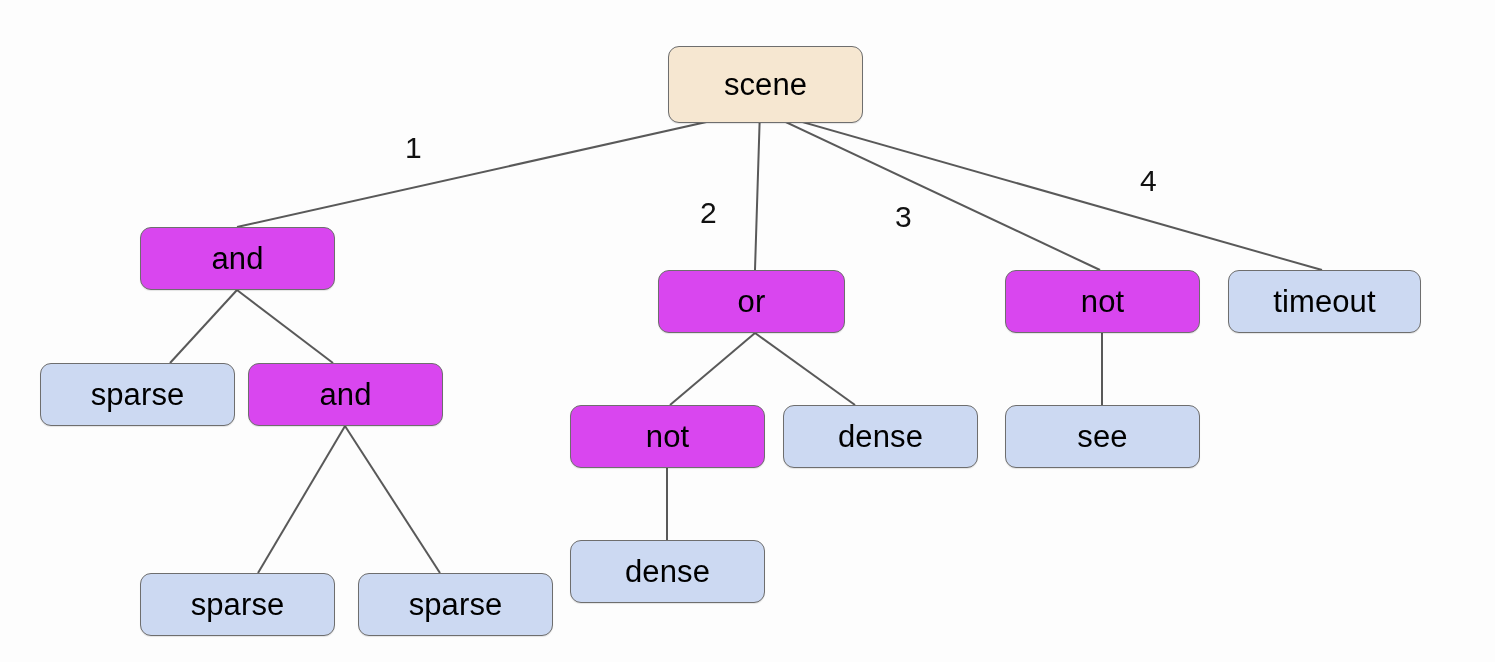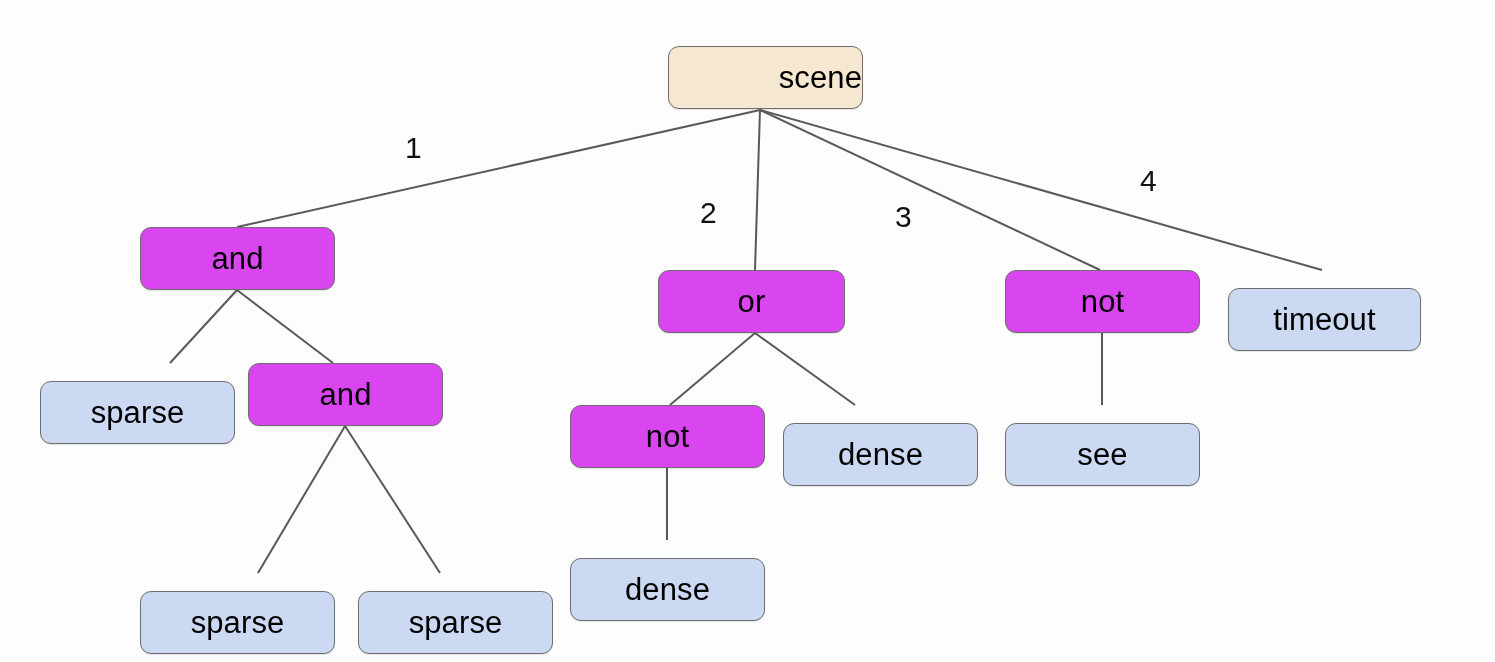--- a/index.html
+++ b/index.html
@@ -35,21 +35,21 @@
     color: #000000;
     font-size: 31px;
     line-height: 1;
     letter-spacing: 0.1px;
     box-shadow: 0 1px 1px rgba(0,0,0,0.10);
     z-index: 2;
     white-space: nowrap;
   }
   .node.root   { background: #f6e7d1; }
   .node.op     { background: #d946ef; }
-  .node.leaf   { background: #ccd9f2; margin-top: 18px; }
+  .node.leaf   { background: #ccd9f2; }
   .edge-label {
     position: absolute;
     font-size: 30px;
     color: #111111;
     z-index: 3;
     line-height: 1;
     white-space: nowrap;
   }
 </style>
 </head>
@@ -64,21 +64,21 @@
       <line x1="237" y1="290" x2="170" y2="363" stroke="#595959" stroke-width="2"></line>
       <line x1="237" y1="290" x2="333" y2="363" stroke="#595959" stroke-width="2"></line>
       <line x1="345" y1="426" x2="258" y2="573" stroke="#595959" stroke-width="2"></line>
       <line x1="345" y1="426" x2="440" y2="573" stroke="#595959" stroke-width="2"></line>
       <line x1="755" y1="333" x2="670" y2="405" stroke="#595959" stroke-width="2"></line>
       <line x1="755" y1="333" x2="855" y2="405" stroke="#595959" stroke-width="2"></line>
       <line x1="667" y1="468" x2="667" y2="540" stroke="#595959" stroke-width="2"></line>
       <line x1="1102" y1="333" x2="1102" y2="405" stroke="#595959" stroke-width="2"></line>
     </svg>
   <div id="node-layer">
-      <div class="node root" style="left: 668px; top: 46px; width: 195px; height: 63px; justify-content: flex-end;">
+      <div class="node root" style="left: 668px; top: 46px; width: 195px; height: 77px;">
         <span>scene</span>
       </div>
       <div class="node op" style="left: 140px; top: 227px; width: 195px; height: 63px;">
         <span>and</span>
       </div>
       <div class="node leaf" style="left: 40px; top: 363px; width: 195px; height: 63px;">
         <span>sparse</span>
       </div>
       <div class="node op" style="left: 248px; top: 363px; width: 195px; height: 63px;">
         <span>and</span>

